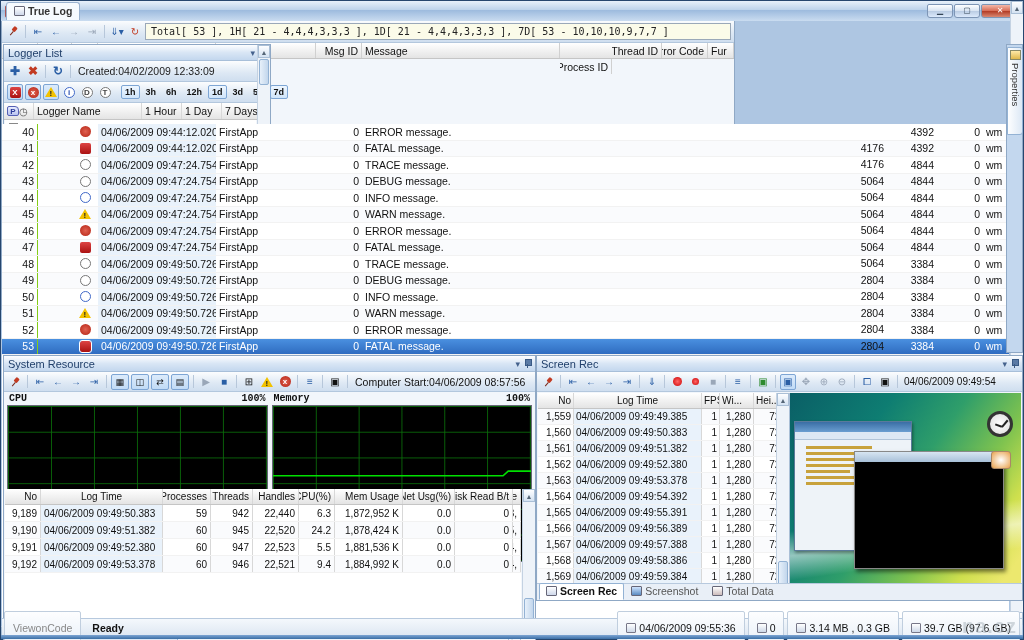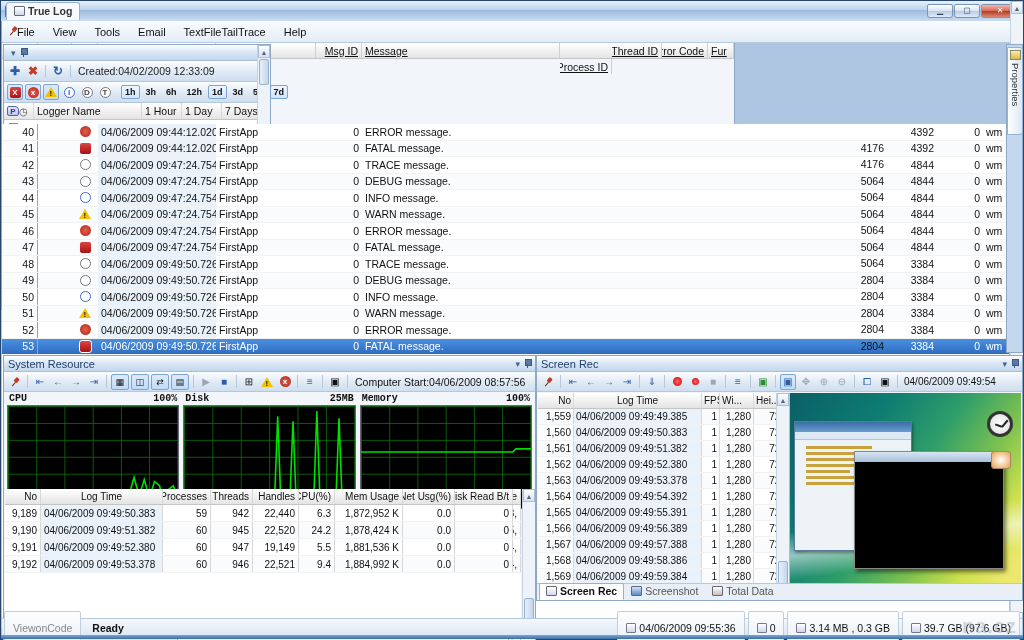--- a/index.html
+++ b/index.html
@@ -92,21 +92,21 @@
   .doctabs { height:18px; display:flex; align-items:flex-end; background:linear-gradient(#cfdff0,#b9cfe7); padding-left:4px; border-bottom:1px solid #8fa8c5; }
   .doctab { display:flex; align-items:center; gap:3px; padding:2px 7px; font-size:10.5px; color:#333; border:1px solid #9ab2cf; border-bottom:none; border-radius:3px 3px 0 0; background:linear-gradient(#e9f1fa,#cadcef); margin-right:1px; }
   .doctab.active { background:#f6fafe; font-weight:bold; position:relative; top:1px; padding-bottom:3px; }
   .tabico { width:11px; height:10px; border:1px solid #667; background:linear-gradient(#fff,#cfd8ea); border-radius:1px; }
   .tabico.red { background:linear-gradient(#ffd9d9,#e88); }
   .docnav { margin-left:auto; display:flex; gap:2px; padding:0 4px 2px; color:#345; font-size:8px; }
   #mainlog .toolbar { height:23px; }
   .sumbox { flex:1; height:17px; background:#fbfbe9; border:1px solid #9aa8b8; display:flex; align-items:center; padding:0 5px;
     font-family:"DejaVu Sans Mono", monospace; font-size:10px; color:#222; white-space:nowrap; overflow:hidden; }
   .mlhead { display:flex; height:16px; background:linear-gradient(#fff,#e4e4e4); border-bottom:1px solid #c5c5c5; font-size:10.5px; align-items:center; }
-  .mlhead > div { padding:0 3px; border-right:1px solid #d0d0d0; height:100%; display:flex; align-items:center;text-decoration:underline; }
+  .mlhead > div { padding:0 3px; border-right:1px solid #d0d0d0; height:100%; display:flex; align-items:center; }
   .mlrows { position:absolute; top:123px; left:1px; right:14px; bottom:14px; background:#fff; overflow:hidden; }
   .mlrow { display:flex; height:16.5px; align-items:center; font-size:10.5px; border-bottom:1px solid #f2f2f2; background:#fff; }
   .mlrow:nth-child(even) { background:#fafbfd; }
   .c-no { width:36px; justify-content:flex-end; padding-right:6px; border-right:1px solid #84cc16; }
   .c-flags { width:34px; } .c-flags span { width:10px; height:9px; border:1px solid #778; background:linear-gradient(#fff,#dde); margin-right:1px; }
   .c-lv { width:26px; justify-content:center; }
   .c-time { width:118px; } .c-logger { width:100px; } .c-msgid { width:46px; justify-content:flex-end; padding-right:8px; }
   .c-msg { flex:1; } .c-pid { width:52px; justify-content:flex-end; padding-right:8px;margin-top:32px; } .c-tid { width:50px; justify-content:flex-end; padding-right:8px; }
   .c-err { width:46px; justify-content:flex-end; padding-right:8px; } .c-fur { width:26px; }
   .mlrow > div, .mlhead > .cell { display:flex; align-items:center; height:100%; padding:0 3px; overflow:hidden; white-space:nowrap; }
@@ -195,38 +195,24 @@
   <div class="titlebar">
     <div class="appicon">%</div>
     <div class="title">ViewonLog</div>
     <div class="winbtns">
       <div class="winbtn">▁</div>
       <div class="winbtn">▢</div>
       <div class="winbtn close">✕</div>
     </div>
   </div>
 
-  <div class="menubar">
-
-      <div class="menuitem">File</div>
-
-      <div class="menuitem">View</div>
-
-      <div class="menuitem">Tools</div>
-
-      <div class="menuitem">Email</div>
-
-      <div class="menuitem">TextFileTailTrace</div>
-
-      <div class="menuitem">Help</div>
-
-  </div>
 
   <div class="panel" id="loggerlist">
     <div class="ptitle">
+      <span class="cap">Logger List</span>
       <span class="pbtn">▾</span>
       <span class="pinicon"></span>
     </div>
     <div class="toolbar">
       <span class="tbtn">
           <b class="blue" style="font-size:12px">✚</b>
         </span>
       <span class="tbtn">
           <b class="red" style="font-size:12px">✖</b>
         </span>
@@ -768,31 +754,20 @@
     </div>
     <div class="graphs">
       <div class="graph">
         <div class="glabel">
             <span>CPU</span>
             <span>100%</span>
           </div>
         <div class="gbox">
             <svg viewBox="0 0 100 60" preserveAspectRatio="none">
               <polyline points="0,58.2 8,58.2 16,57.6 24,58.2 32,57.6 40,57.6 48,57 55,57 60,56.4 65,57 70,55.8 74,42 77,52.8 80,43.2 83,54 86,44.4 89,46.8 91,56.4 94,49.2 97,46.8 100,54" fill="none" stroke="#00e000" stroke-width="1.6" vector-effect="non-scaling-stroke"></polyline>
-            </svg>
-          </div>
-      </div>
-      <div class="graph">
-        <div class="glabel">
-            <span>Disk</span>
-            <span>25MB</span>
-          </div>
-        <div class="gbox">
-            <svg viewBox="0 0 100 60" preserveAspectRatio="none">
-              <polyline points="0,60 50,60 53,60 55,6 57,60 62,60 64,9 66,60 76,60 78,3 80,60 89,60 91,7.200000000000003 93,60 100,60" fill="none" stroke="#00e000" stroke-width="1.6" vector-effect="non-scaling-stroke"></polyline>
             </svg>
           </div>
       </div>
       <div class="graph">
         <div class="glabel">
             <span>Memory</span>
             <span>100%</span>
           </div>
         <div class="gbox">
             <svg viewBox="0 0 100 60" preserveAspectRatio="none">
@@ -839,21 +814,21 @@
           <div class="s-net">0.0</div>
           <div class="s-dr">0</div>
           <div class="s-dw">22,495,</div>
         </div>
 
         <div class="srrow">
           <div class="s-no">9,191</div>
           <div class="s-time">04/06/2009 09:49:52.380</div>
           <div class="s-proc">60</div>
           <div class="s-thr">947</div>
-          <div class="s-hnd">19,149</div>
+          <div class="s-hnd">22,523</div>
           <div class="s-cpu">5.5</div>
           <div class="s-mem">1,881,536 K</div>
           <div class="s-net">0.0</div>
           <div class="s-dr">0</div>
           <div class="s-dw">4,</div>
         </div>
 
         <div class="srrow">
           <div class="s-no">9,192</div>
           <div class="s-time">04/06/2009 09:49:53.378</div>

